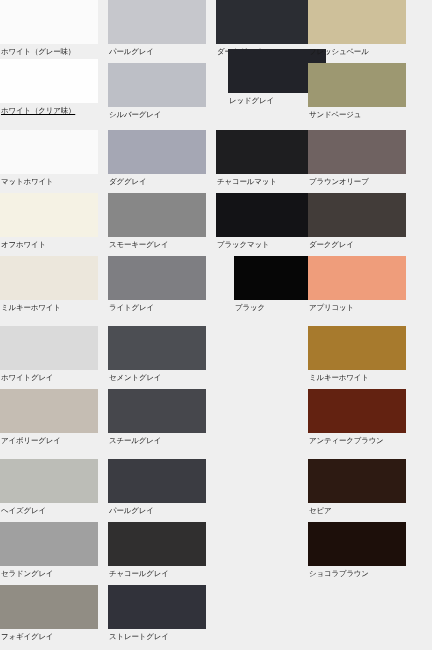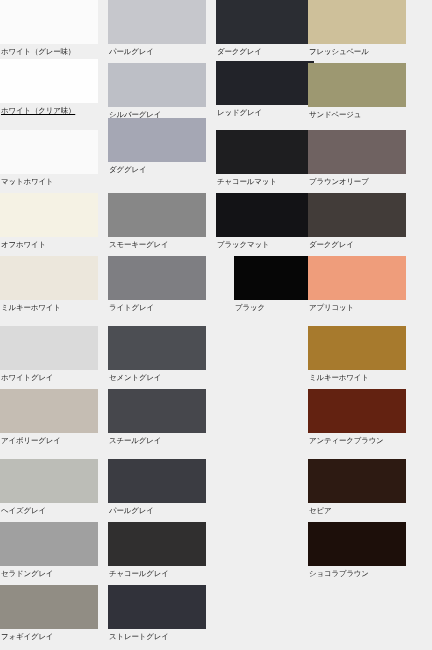--- a/index.html
+++ b/index.html
@@ -107,21 +107,21 @@
     </div>
     <div class="swatch-col col-1">
       <div class="swatch-cell" style="top: 0px;">
         <span class="swatch-chip" title="#c6c7cc" style="background: rgb(198, 199, 204);"></span>
         <span class="swatch-label">パールグレイ</span>
       </div>
       <div class="swatch-cell" style="top: 63px;">
         <span class="swatch-chip" title="#bdbfc6" style="background: rgb(189, 191, 198);"></span>
         <span class="swatch-label">シルバーグレイ</span>
       </div>
-      <div class="swatch-cell" style="top: 118px;">
+      <div class="swatch-cell" style="top: 130px;">
         <span class="swatch-chip" title="#a5a7b4" style="background: rgb(165, 167, 180);"></span>
         <span class="swatch-label">ダググレイ</span>
       </div>
       <div class="swatch-cell" style="top: 193px;">
         <span class="swatch-chip" title="#878787" style="background: rgb(135, 135, 135);"></span>
         <span class="swatch-label">スモーキーグレイ</span>
       </div>
       <div class="swatch-cell" style="top: 256px;">
         <span class="swatch-chip" title="#7e7e82" style="background: rgb(126, 126, 130);"></span>
         <span class="swatch-label">ライトグレイ</span>
@@ -145,21 +145,21 @@
       <div class="swatch-cell" style="top: 585px;">
         <span class="swatch-chip" title="#31323a" style="background: rgb(49, 50, 58);"></span>
         <span class="swatch-label">ストレートグレイ</span>
       </div>
     </div>
     <div class="swatch-col col-2">
       <div class="swatch-cell" style="top: 0px;">
         <span class="swatch-chip" title="#2b2d33" style="background: rgb(43, 45, 51);"></span>
         <span class="swatch-label">ダークグレイ</span>
       </div>
-      <div class="swatch-cell" style="top: 61px;">
+      <div class="swatch-cell" style="top: 49px; margin-left: 12px;">
         <span class="swatch-chip" title="#222329" style="background: rgb(34, 35, 41);"></span>
         <span class="swatch-label">レッドグレイ</span>
       </div>
       <div class="swatch-cell" style="top: 130px;">
         <span class="swatch-chip" title="#1e1e20" style="background: rgb(30, 30, 32);"></span>
         <span class="swatch-label">チャコールマット</span>
       </div>
       <div class="swatch-cell" style="top: 193px;">
         <span class="swatch-chip" title="#131316" style="background: rgb(19, 19, 22);"></span>
         <span class="swatch-label">ブラックマット</span>

